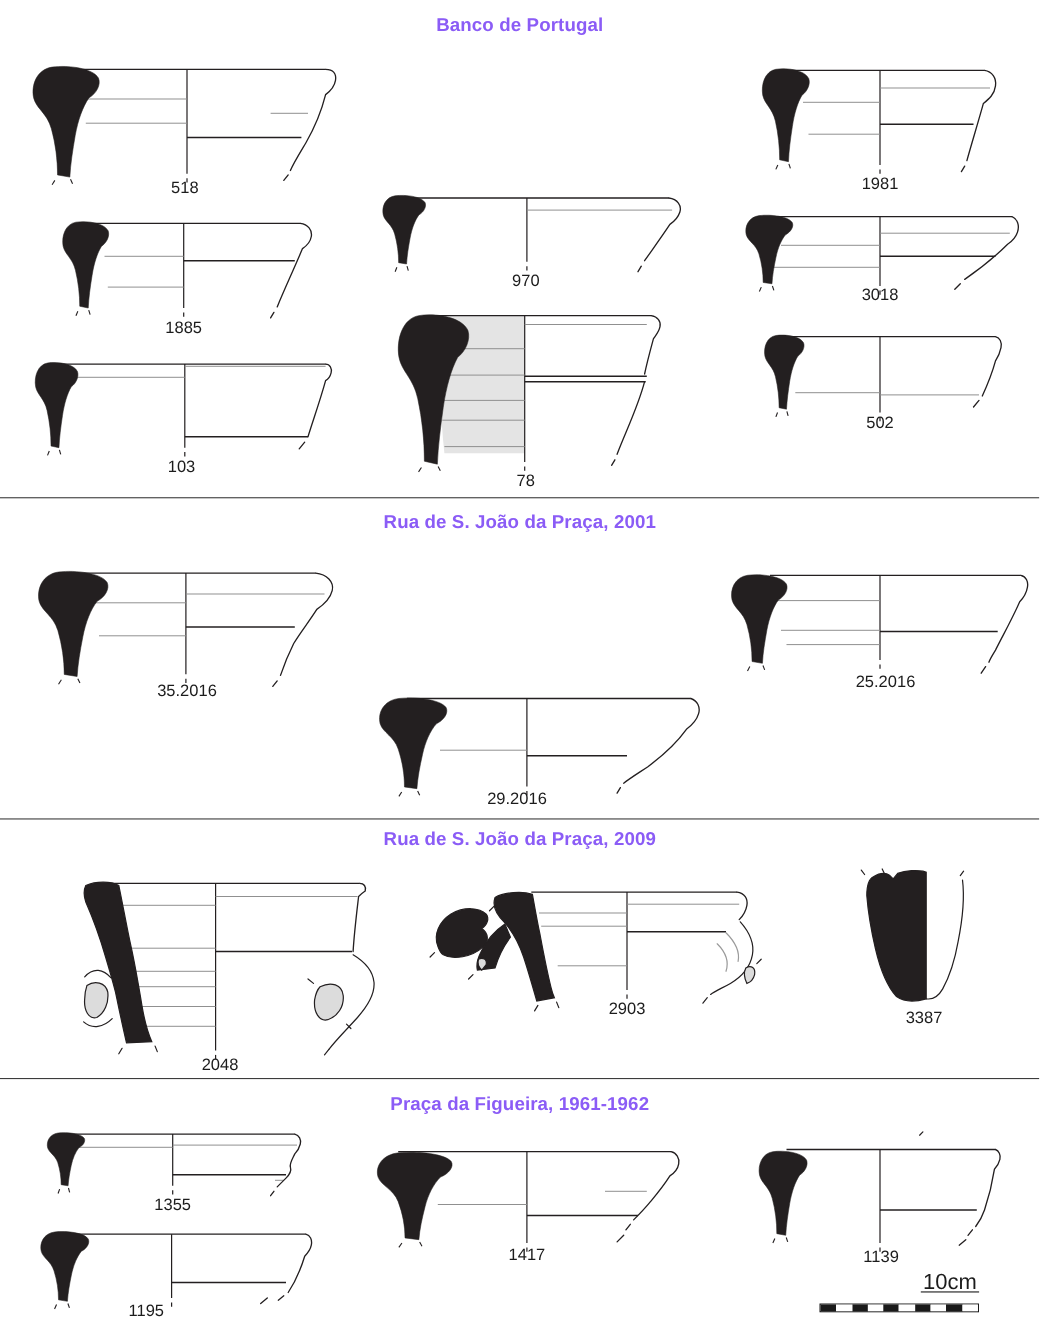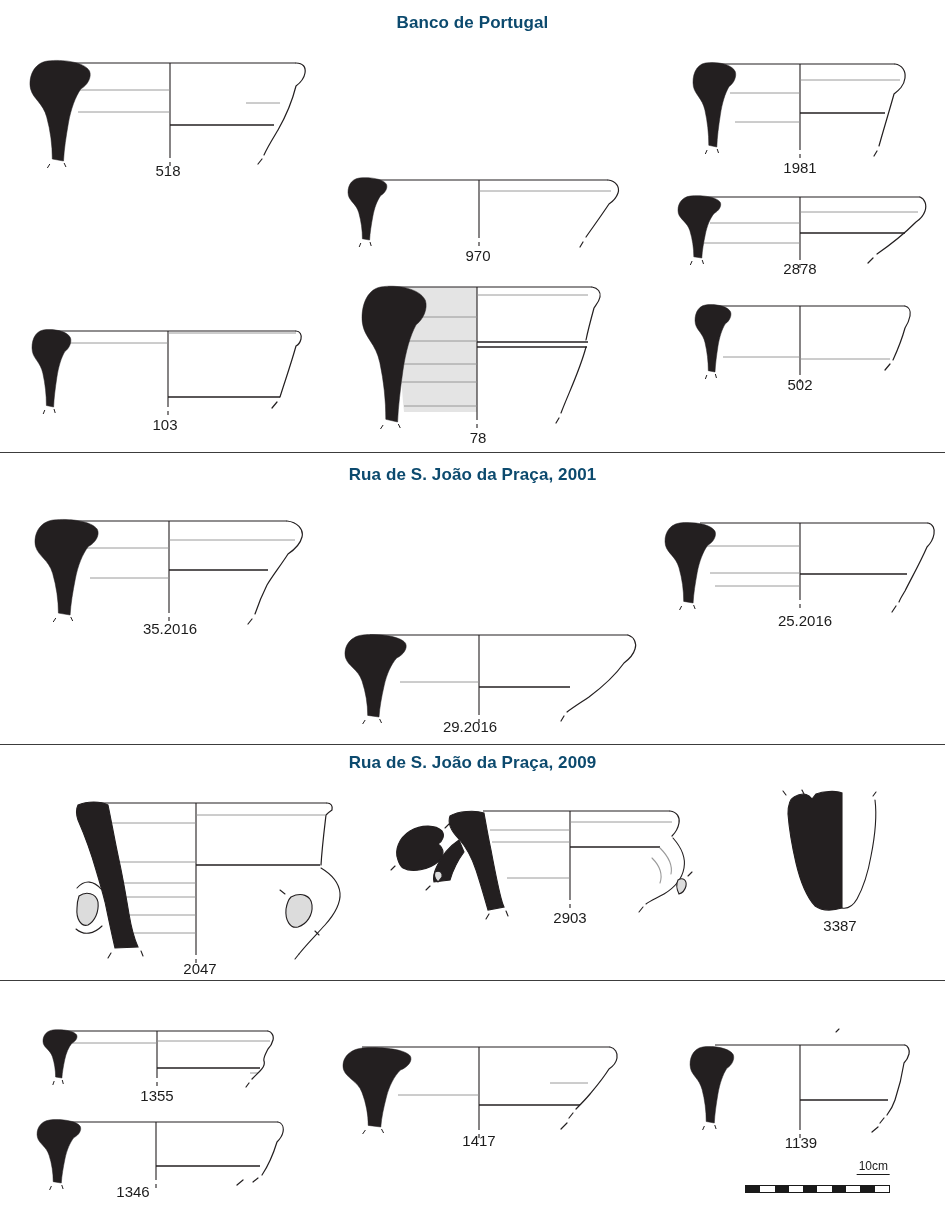--- a/index.html
+++ b/index.html
@@ -1,40 +1,41 @@
 <!DOCTYPE html>
 <html><head>
 <meta charset="utf-8">
 <style>
   html,body{margin:0;padding:0;background:#ffffff}
   .page{position:relative;width:945px;height:1222px;background:#fff;overflow:hidden;
         font-family:"Liberation Sans",sans-serif;color:#1c1c1c}
   .sec-title{position:absolute;left:0;width:945px;text-align:center;margin:0;
-             font:bold 17px/22px "Liberation Sans",sans-serif;color:#0c4a6e;letter-spacing:.1px}
+             font:bold 17px/22px "Liberation Sans",sans-serif;color:#8b5cf6;letter-spacing:.1px}
   .hr{position:absolute;left:0;width:945px;height:0;border-top:1.6px solid #3c3c3c}
   figure.sherd{position:absolute;margin:0;padding:0}
   figure.sherd svg{position:absolute;left:0;top:0;width:100%;height:100%;overflow:visible;display:block}
   .lbl{position:absolute;font-size:15px;line-height:15px;color:#1c1c1c;
        transform:translateX(-50%);white-space:nowrap}
   .scalebar{position:absolute;left:745px;top:1185px;width:145px;height:8px;display:flex;
             border:1.2px solid #1a1a1a;box-sizing:border-box;background:#fff}
   .scalebar i{flex:1;display:block}
   .scalebar i.b{background:#1a1a1a}
   .scalebar i.w{background:#ffffff}
   .scale-lbl{position:absolute;left:890px;top:1159px;transform:translateX(-100%);
-             font-size:12px;line-height:14px;border-bottom:1.6px solid #1a1a1a;padding:0 2px 1px 2px}
+             font-size:20px;line-height:14px;border-bottom:1.6px solid #1a1a1a;padding:0 2px 1px 2px}
 </style>
 </head>
 <body>
 
 <div class="page">
 
   <h2 class="sec-title" style="top:12px">Banco de Portugal</h2>
   <h2 class="sec-title" style="top:464px">Rua de S. João da Praça, 2001</h2>
   <h2 class="sec-title" style="top:752px">Rua de S. João da Praça, 2009</h2>
+  <h2 class="sec-title" style="top:993px">Praça da Figueira, 1961-1962</h2>
 
   <div class="hr" style="top:452px"></div>
   <div class="hr" style="top:744px"></div>
   <div class="hr" style="top:980px"></div>
 
   <figure class="sherd" style="left:28px;top:58px;width:285px;height:120px">
     <svg viewBox="0 0 285 120">
         <line x1="27" y1="5" x2="268" y2="5" stroke="#231f20" stroke-width="1.2"></line>
         <line x1="142" y1="5" x2="142" y2="100" stroke="#231f20" stroke-width="1.1"></line>
         <line x1="142" y1="104" x2="142" y2="108" stroke="#231f20" stroke-width="1.1"></line>
@@ -61,20 +62,35 @@
         <line x1="112" y1="22" x2="212" y2="22" stroke="#8f8f8f" stroke-width="0.9"></line>
         <line x1="112" y1="55" x2="197" y2="55" stroke="#231f20" stroke-width="1.4"></line>
         <path d="M207,6 C214,7 218,13 217,20 C216,28 211,32 206,36 C201,54 196,70 191,88 M189,93 L186,98" fill="none" stroke="#231f20" stroke-width="1.2" stroke-linecap="round"></path>
         <path d="M17.3,5.0 C27.9,3.3 43.7,5.8 47.2,13.4 C49.0,18.4 45.9,25.2 41.1,28.5 C37.1,35.2 34.0,45.3 32.3,57.1 C30.5,68.8 29.2,78.9 28.8,89.0 L20.8,87.3 C20.8,75.6 19.5,63.8 16.9,52.0 C14.2,40.3 7.2,36.9 5.4,28.5 C3.7,18.4 7.6,6.7 17.3,5.0 Z" fill="#231f20" stroke="#231f20" stroke-width="0.5" stroke-linejoin="round"></path>
         <line x1="19.08" y1="92" x2="17.32" y2="96" stroke="#231f20" stroke-width="1"></line>
         <line x1="29.200000000000003" y1="91" x2="30.520000000000003" y2="95" stroke="#231f20" stroke-width="1"></line>
       </svg>
     <figcaption class="lbl" style="left:112px;top:102px">1981</figcaption>
   </figure>
 
+  <figure class="sherd" style="left:55px;top:195px;width:235px;height:112px">
+    <svg viewBox="0 0 235 112">
+        <line x1="20" y1="8" x2="218" y2="8" stroke="#231f20" stroke-width="1.2"></line>
+        <line x1="112" y1="8" x2="112" y2="85" stroke="#231f20" stroke-width="1.1"></line>
+        <line x1="112" y1="89" x2="112" y2="93" stroke="#231f20" stroke-width="1.1"></line>
+        <line x1="40" y1="38" x2="112" y2="38" stroke="#8f8f8f" stroke-width="0.9"></line>
+        <line x1="43" y1="66" x2="112" y2="66" stroke="#8f8f8f" stroke-width="0.9"></line>
+        <line x1="112" y1="42" x2="213" y2="42" stroke="#231f20" stroke-width="1.4"></line>
+        <path d="M218,8 C225,9 229,14 228,20 C227,26 223,29 220,31 C212,50 204,67 197,84 M194,89 L191,94" fill="none" stroke="#231f20" stroke-width="1.2" stroke-linecap="round"></path>
+        <path d="M14.0,7.0 C24.4,5.4 39.8,7.8 43.3,14.8 C45.0,19.5 42.0,25.7 37.3,28.8 C33.4,35.1 30.4,44.4 28.7,55.4 C26.9,66.3 25.7,75.6 25.2,85.0 L17.5,83.4 C17.5,72.5 16.2,61.6 13.6,50.7 C11.0,39.8 4.2,36.6 2.4,28.8 C0.7,19.5 4.6,8.6 14.0,7.0 Z" fill="#231f20" stroke="#231f20" stroke-width="0.5" stroke-linejoin="round"></path>
+        <line x1="15.760000000000002" y1="88" x2="14.040000000000001" y2="92" stroke="#231f20" stroke-width="1"></line>
+        <line x1="25.650000000000002" y1="87" x2="26.94" y2="91" stroke="#231f20" stroke-width="1"></line>
+      </svg>
+    <figcaption class="lbl" style="left:112px;top:96px">1885</figcaption>
+  </figure>
 
   <figure class="sherd" style="left:345px;top:176px;width:285px;height:95px">
     <svg viewBox="0 0 285 95">
         <line x1="23" y1="4" x2="263" y2="4" stroke="#231f20" stroke-width="1.2"></line>
         <line x1="134" y1="4" x2="134" y2="62" stroke="#231f20" stroke-width="1.1"></line>
         <line x1="134" y1="66" x2="134" y2="70" stroke="#231f20" stroke-width="1.1"></line>
         <line x1="134" y1="15" x2="266" y2="15" stroke="#8f8f8f" stroke-width="0.9"></line>
         <path d="M263,4 C271,5 275,11 273,17 C271,23 267,26 264,28 C256,40 248,51 241,61 M238,66 L235,71" fill="none" stroke="#231f20" stroke-width="1.2" stroke-linecap="round"></path>
         <path d="M14.2,2.0 C23.8,0.8 38.2,2.6 41.4,8.2 C43.0,11.9 40.2,16.9 35.8,19.4 C32.2,24.3 29.4,31.8 27.8,40.4 C26.2,49.1 25.0,56.6 24.6,64.0 L17.4,62.8 C17.4,54.1 16.2,45.4 13.8,36.7 C11.4,28.0 5.0,25.6 3.4,19.4 C1.8,11.9 5.4,3.2 14.2,2.0 Z" fill="#231f20" stroke="#231f20" stroke-width="0.5" stroke-linejoin="round"></path>
         <line x1="15.8" y1="67" x2="14.2" y2="71" stroke="#231f20" stroke-width="1"></line>
@@ -90,21 +106,21 @@
         <line x1="123" y1="69" x2="123" y2="73" stroke="#231f20" stroke-width="1.1"></line>
         <line x1="33" y1="28" x2="123" y2="28" stroke="#8f8f8f" stroke-width="0.9"></line>
         <line x1="23" y1="48" x2="123" y2="48" stroke="#8f8f8f" stroke-width="0.9"></line>
         <line x1="123" y1="17" x2="241" y2="17" stroke="#8f8f8f" stroke-width="0.9"></line>
         <line x1="123" y1="38" x2="228" y2="38" stroke="#231f20" stroke-width="1.4"></line>
         <path d="M243,2 C248,4 250,10 248,16 C246,22 242,25 239,27 C227,39 213,50 200,59 M196,63 L191,68" fill="none" stroke="#231f20" stroke-width="1.2" stroke-linecap="round"></path>
         <path d="M13.3,1.0 C23.9,-0.2 39.7,1.6 43.2,7.2 C45.0,10.9 41.9,15.9 37.1,18.4 C33.1,23.3 30.0,30.8 28.3,39.4 C26.5,48.1 25.2,55.6 24.8,63.0 L16.8,61.8 C16.8,53.1 15.5,44.4 12.9,35.7 C10.2,27.0 3.2,24.6 1.4,18.4 C-0.3,10.9 3.6,2.2 13.3,1.0 Z" fill="#231f20" stroke="#231f20" stroke-width="0.5" stroke-linejoin="round"></path>
         <line x1="15.08" y1="66" x2="13.32" y2="70" stroke="#231f20" stroke-width="1"></line>
         <line x1="25.200000000000003" y1="65" x2="26.520000000000003" y2="69" stroke="#231f20" stroke-width="1"></line>
       </svg>
-    <figcaption class="lbl" style="left:123px;top:66px">2878</figcaption>
+    <figcaption class="lbl" style="left:123px;top:66px">3018</figcaption>
   </figure>
 
   <figure class="sherd" style="left:28px;top:325px;width:285px;height:112px">
     <svg viewBox="0 0 285 112">
         <line x1="22" y1="6" x2="268" y2="6" stroke="#231f20" stroke-width="1.2"></line>
         <line x1="140" y1="6" x2="140" y2="82" stroke="#231f20" stroke-width="1.1"></line>
         <line x1="140" y1="86" x2="140" y2="90" stroke="#231f20" stroke-width="1.1"></line>
         <line x1="27" y1="18" x2="140" y2="18" stroke="#8f8f8f" stroke-width="0.9"></line>
         <line x1="140" y1="8" x2="268" y2="8" stroke="#8f8f8f" stroke-width="0.9"></line>
         <line x1="140" y1="72" x2="252" y2="72" stroke="#231f20" stroke-width="1.4"></line>
@@ -222,21 +238,21 @@
         <path d="M13,131 C21,138 31,136 39,128" fill="none" stroke="#231f20" stroke-width="1.1" stroke-linecap="round"></path>
         <path d="M16,98 C23,93 33,95 35,104 C36,114 32,123 25,127 C18,129 13,121 14,110 C14,104 15,101 16,98 Z" fill="#dcdcdc" stroke="#231f20" stroke-width="1.1" stroke-linecap="round"></path>
         <path d="M258,70 C268,76 276,85 277,95 C278,107 270,118 262,127 C252,138 242,148 236,156" fill="none" stroke="#231f20" stroke-width="1.1" stroke-linecap="round"></path>
         <path d="M236,156 L232,161" fill="none" stroke="#231f20" stroke-width="1.1" stroke-linecap="round"></path>
         <path d="M228,99 C238,94 248,97 249,107 C250,117 244,126 235,129 C227,131 222,122 223,111 C224,105 226,101 228,99 Z" fill="#dcdcdc" stroke="#231f20" stroke-width="1.1" stroke-linecap="round"></path>
         <path d="M222,96 L217,92" fill="none" stroke="#231f20" stroke-width="1.1" stroke-linecap="round"></path>
         <path d="M252,133 L256,137" fill="none" stroke="#231f20" stroke-width="1.1" stroke-linecap="round"></path>
         <path d="M48,155 L45,160" fill="none" stroke="#231f20" stroke-width="1.1" stroke-linecap="round"></path>
         <path d="M78,153 L80,158" fill="none" stroke="#231f20" stroke-width="1.1" stroke-linecap="round"></path>
       </svg>
-    <figcaption class="lbl" style="left:137px;top:163px">2047</figcaption>
+    <figcaption class="lbl" style="left:137px;top:163px">2048</figcaption>
   </figure>
 
   <figure class="sherd" style="left:390px;top:800px;width:320px;height:128px">
     <svg viewBox="0 0 320 128">
         <line x1="93" y1="11" x2="280" y2="11" stroke="#231f20" stroke-width="1.2"></line>
         <line x1="180" y1="11" x2="180" y2="100" stroke="#231f20" stroke-width="1.1"></line>
         <line x1="180" y1="104" x2="180" y2="108" stroke="#231f20" stroke-width="1.1"></line>
         <line x1="100" y1="30" x2="180" y2="30" stroke="#8f8f8f" stroke-width="0.9"></line>
         <line x1="102" y1="42" x2="180" y2="42" stroke="#8f8f8f" stroke-width="0.9"></line>
         <line x1="117" y1="78" x2="180" y2="78" stroke="#8f8f8f" stroke-width="0.9"></line>
@@ -325,21 +341,21 @@
     <svg viewBox="0 0 250 82">
         <line x1="24" y1="4" x2="245" y2="4" stroke="#231f20" stroke-width="1.2"></line>
         <line x1="123" y1="4" x2="123" y2="62" stroke="#231f20" stroke-width="1.1"></line>
         <line x1="123" y1="66" x2="123" y2="70" stroke="#231f20" stroke-width="1.1"></line>
         <line x1="123" y1="48" x2="227" y2="48" stroke="#231f20" stroke-width="1.4"></line>
         <path d="M245,4 C249,5 251,9 250,14 C249,19 246,22 244,24 C240,37 235,48 229,57 M225,60 L220,64 M210,62 L204,67" fill="none" stroke="#231f20" stroke-width="1.2" stroke-linecap="round"></path>
         <path d="M16.6,2.0 C27.4,0.7 43.6,2.6 47.2,8.3 C49.0,12.1 45.9,17.1 40.9,19.6 C36.9,24.7 33.7,32.2 31.9,41.1 C30.1,49.9 28.8,57.4 28.3,65.0 L20.2,63.7 C20.2,54.9 18.9,46.1 16.1,37.3 C13.4,28.5 6.3,25.9 4.5,19.6 C2.7,12.1 6.7,3.3 16.6,2.0 Z" fill="#231f20" stroke="#231f20" stroke-width="0.5" stroke-linejoin="round"></path>
         <line x1="18.4" y1="68" x2="16.6" y2="72" stroke="#231f20" stroke-width="1"></line>
         <line x1="28.75" y1="67" x2="30.1" y2="71" stroke="#231f20" stroke-width="1"></line>
       </svg>
-    <figcaption class="lbl" style="left:100px;top:66px">1346</figcaption>
+    <figcaption class="lbl" style="left:100px;top:66px">1195</figcaption>
   </figure>
 
   <div class="scalebar">
     <i class="b"></i>
       <i class="w"></i>
       <i class="b"></i>
       <i class="w"></i>
       <i class="b"></i>
       <i class="w"></i>
       <i class="b"></i>

